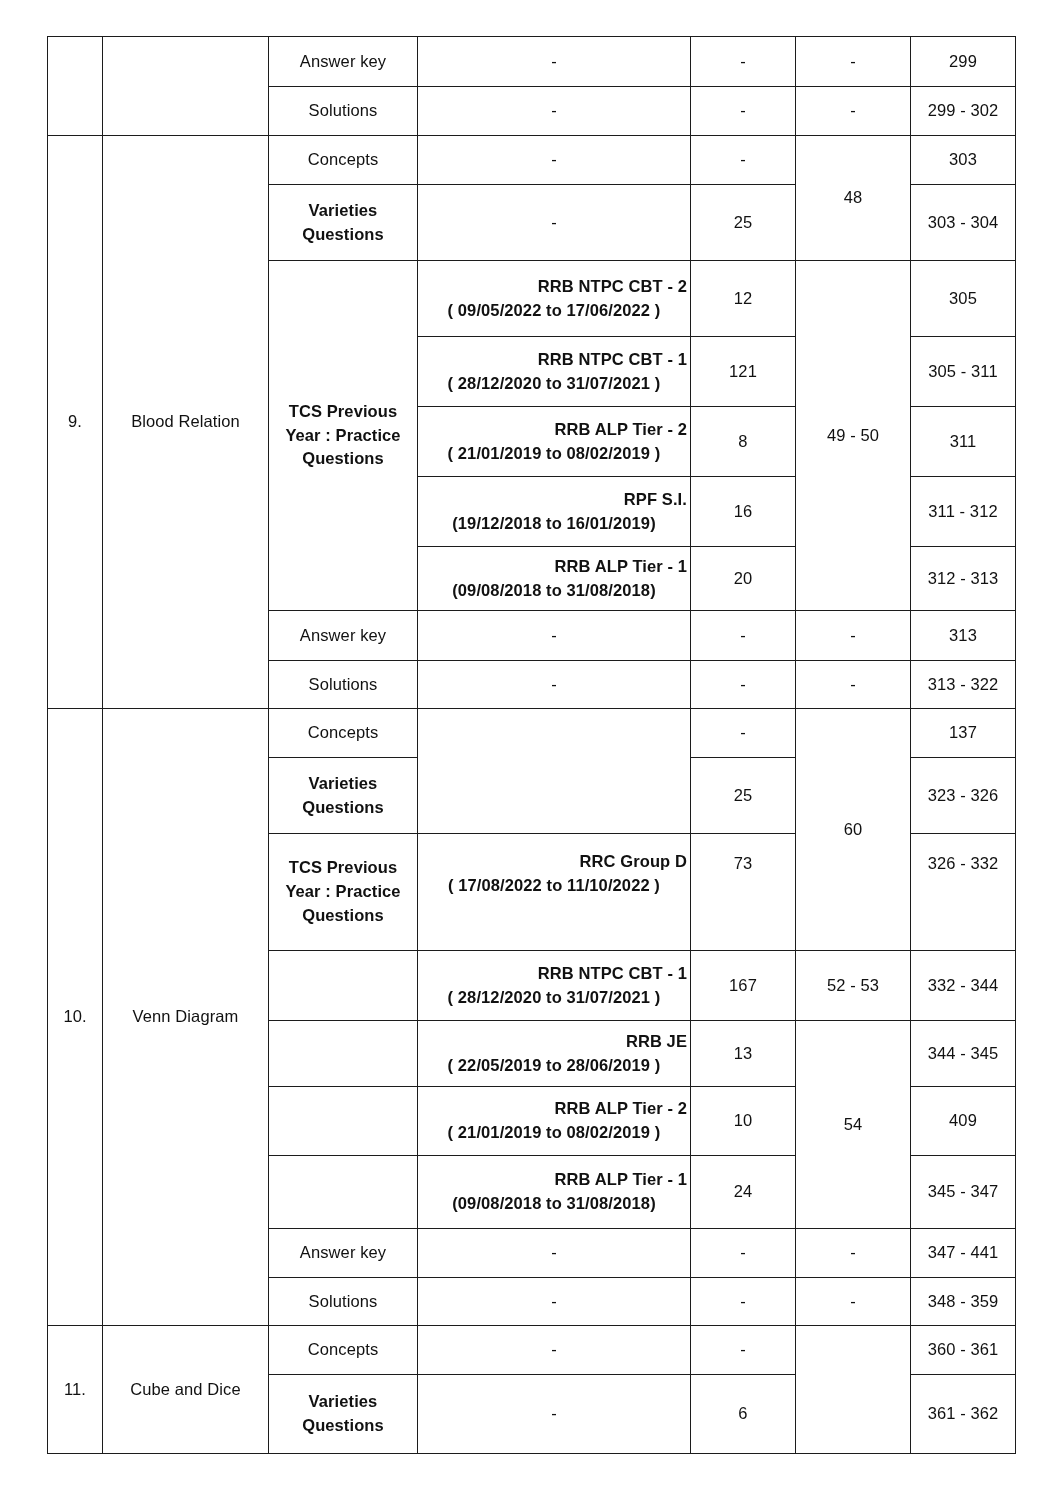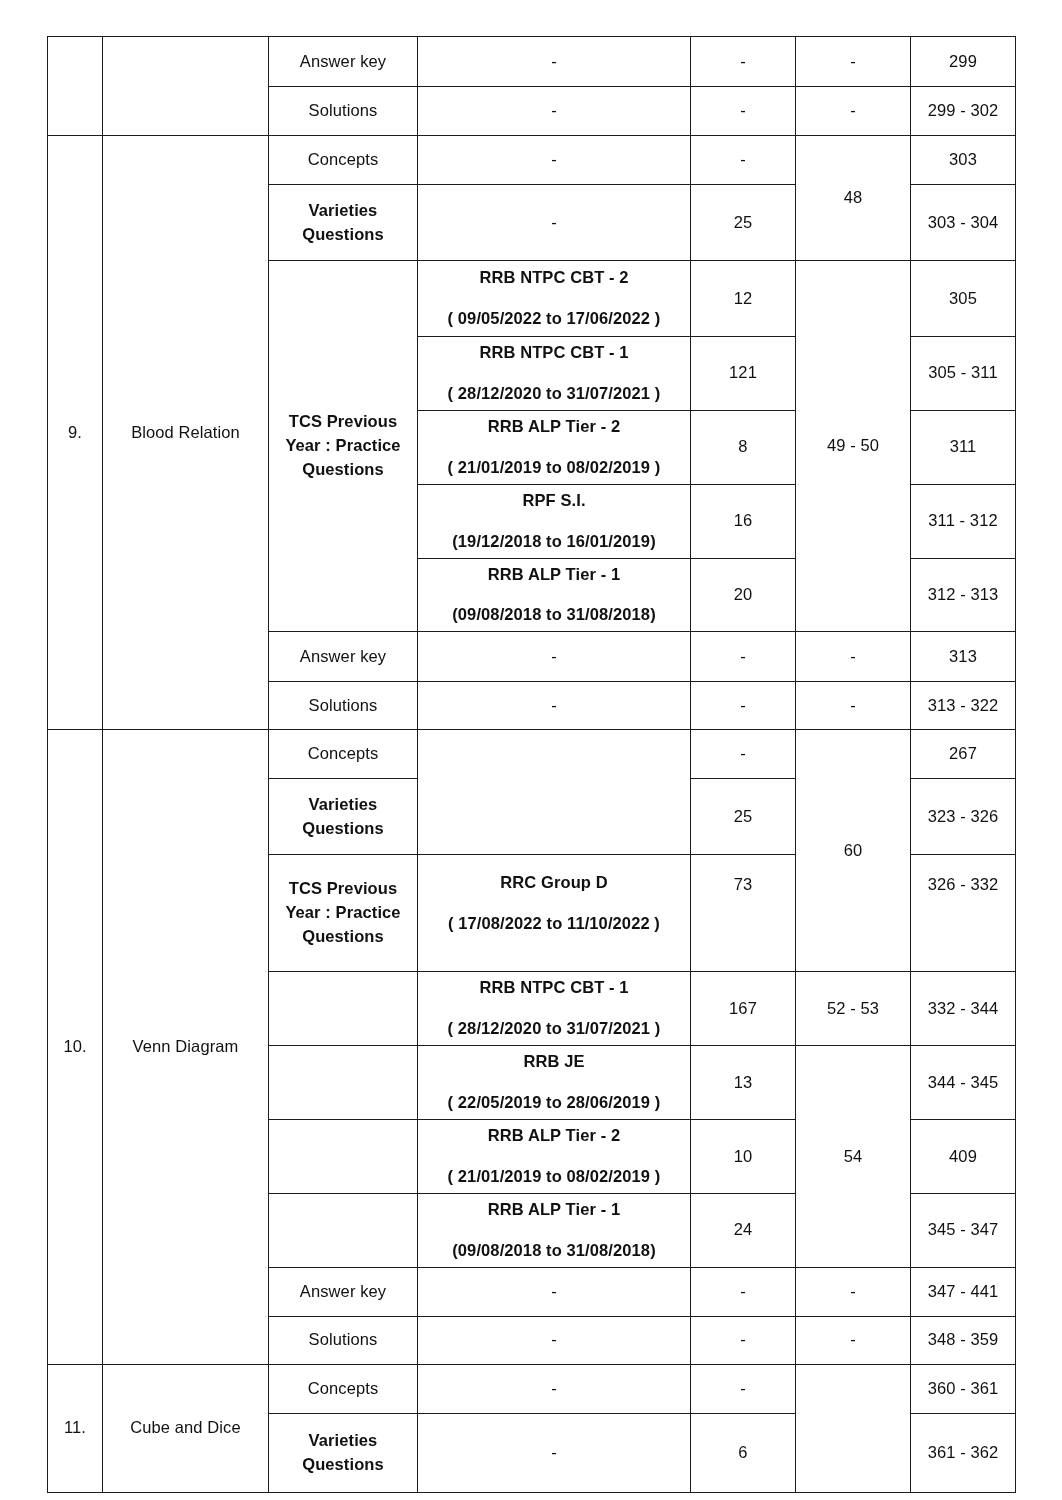--- a/index.html
+++ b/index.html
@@ -42,22 +42,22 @@
   
   .c-sn    { width: 55px; }
   .c-topic { width: 166px; }
   .c-type  { width: 149px; }
   .c-exam  { width: 273px; }
   .c-qty   { width: 105px; }
   .c-chap  { width: 115px; }
   .c-page  { width: 105px; }
 
   .cell-multiline { line-height: 1.55; font-weight: bold; }
-  .exam-name { display: block; }
-  .exam-dates { display: block; margin-top: 17px; }
+  .exam-name { display: block; text-align: right; }
+  .exam-dates { display: block; }
   .vtop { vertical-align: middle; }
 </style>
 </head>
 <body>
 
 <div class="page">
 
   <table class="index-table">
     <colgroup>
       <col class="c-sn">
@@ -175,21 +175,21 @@
         <td>313 - 322</td>
       </tr>
 
       <tr style="height:49px">
         <td rowspan="9" class="vtop">10.</td>
         <td rowspan="9" class="vtop">Venn Diagram</td>
         <td>Concepts</td>
         <td rowspan="2"></td>
         <td>-</td>
         <td rowspan="3">60</td>
-        <td>267</td>
+        <td>137</td>
       </tr>
 
       <tr style="height:76px">
         <td class="cell-multiline">
           <span>Varieties</span><br>
           <span>Questions</span>
         </td>
         <td>25</td>
         <td>323 - 326</td>
       </tr>

